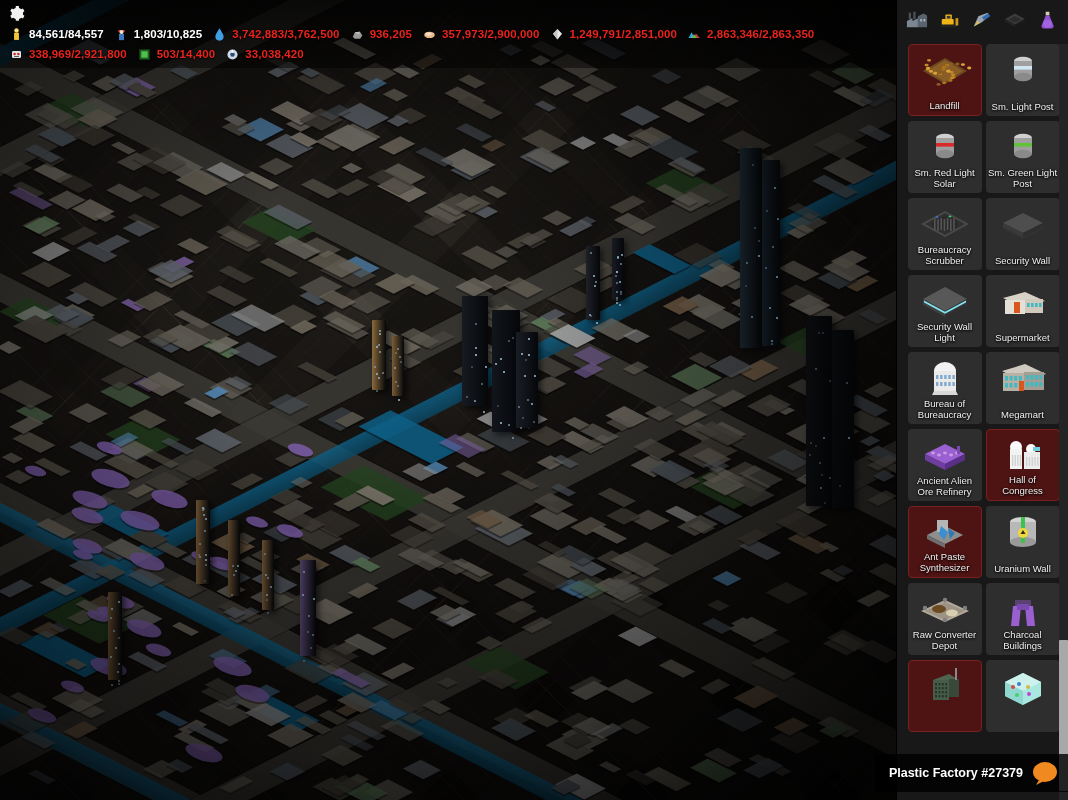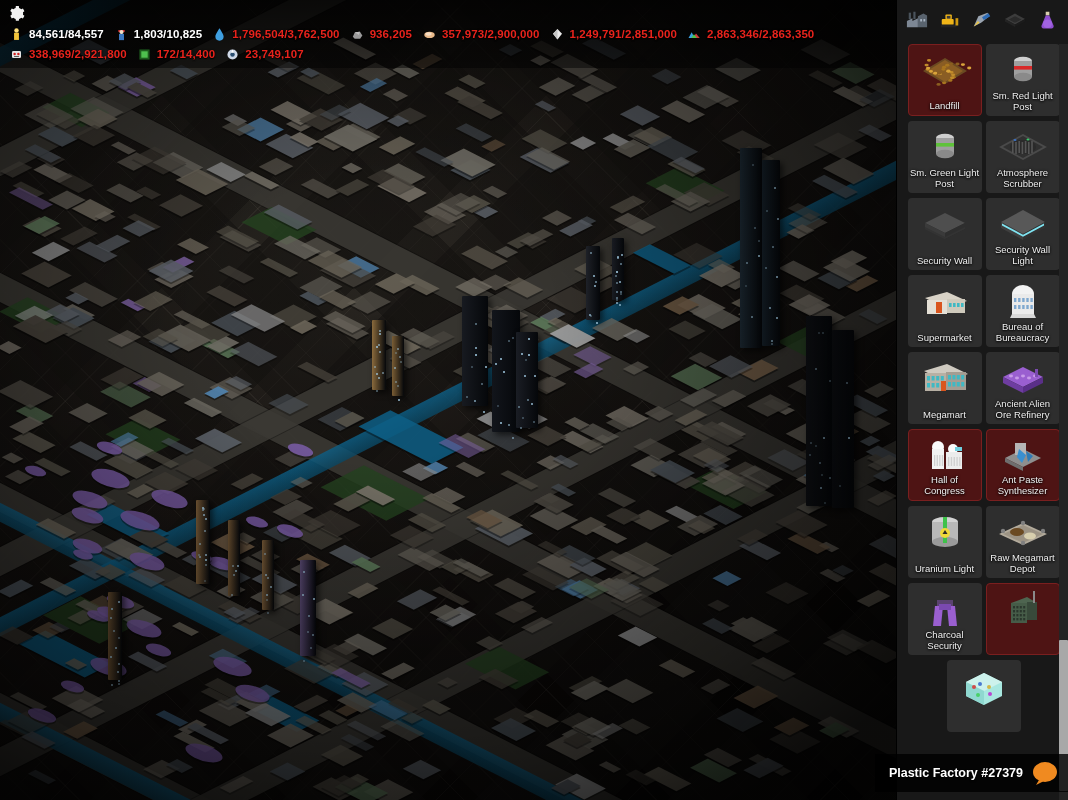--- a/index.html
+++ b/index.html
@@ -1008,21 +1008,21 @@
               <path d="M4.6 3.2 h6.8 v2.2 h-6.8 z" fill="#cc2a2a"></path>
               <circle cx="8" cy="5.4" r="2.2" fill="#f0dfc8"></circle>
               <path d="M5.3 7.4 h5.4 v6.6 h-5.4 z" fill="#3c78c0"></path>
             </svg></span>
           <span class="res-val val-white">1,803/10,825</span>
         </div>
         <div class="res">
           <span class="res-icon"><svg width="15" height="15" viewBox="0 0 16 16">
               <path d="M8 1.2 C5 6 3.6 8.2 3.6 10.2 a4.4 4.4 0 0 0 8.8 0 C12.4 8.2 11 6 8 1.2 z" fill="#3f9fe0"></path>
             </svg></span>
-          <span class="res-val val-red">1,796,504/3,762,500</span>
+          <span class="res-val val-red">3,742,883/3,762,500</span>
         </div>
         <div class="res">
           <span class="res-icon"><svg width="15" height="15" viewBox="0 0 16 16">
               <path d="M3 10.4 L5.2 5.6 L10.6 5 L13.2 9 L10.8 12.4 L5 12.6 z" fill="#9a9a9a"></path>
               <path d="M5.2 5.6 L10.6 5 L9.4 8.4 z" fill="#bdbdbd"></path>
             </svg></span>
           <span class="res-val val-red">936,205</span>
         </div>
         <div class="res">
           <span class="res-icon"><svg width="15" height="15" viewBox="0 0 16 16">
@@ -1053,29 +1053,29 @@
               <circle cx="10" cy="7.4" r="1.3" fill="#cf2020"></circle>
               <rect x="5.4" y="9.6" width="5.2" height="1.1" fill="#5a5a5a"></rect>
             </svg></span>
           <span class="res-val val-red">338,969/2,921,800</span>
         </div>
         <div class="res">
           <span class="res-icon"><svg width="15" height="15" viewBox="0 0 16 16">
               <rect x="2.6" y="2.6" width="10.8" height="10.8" fill="#1d5c1d"></rect>
               <rect x="4.6" y="4.6" width="6.8" height="6.8" fill="#4ec04e"></rect>
             </svg></span>
-          <span class="res-val val-red">172/14,400</span>
+          <span class="res-val val-red">503/14,400</span>
         </div>
         <div class="res">
           <span class="res-icon"><svg width="15" height="15" viewBox="0 0 16 16">
               <circle cx="8" cy="8" r="5.4" fill="#cfd9e8"></circle>
               <circle cx="8" cy="8" r="2.4" fill="#2b4f72"></circle>
               <path d="M8 2.6 L9.6 6 L6.4 6 z" fill="#ffffff"></path>
             </svg></span>
-          <span class="res-val val-red">23,749,107</span>
+          <span class="res-val val-red">33,038,420</span>
         </div>
       </div>
   </div>
 
   <div id="toast">
     <span id="toast-text">Plastic Factory #27379</span>
     <span id="toast-badge">
       <svg width="26" height="24" viewBox="0 0 26 24" aria-hidden="true">
         <ellipse cx="13" cy="11" rx="12" ry="10" fill="#f08a20"></ellipse>
         <path d="M7 19 L4 24 L12 20 Z" fill="#f08a20"></path>
@@ -1166,24 +1166,35 @@
               </svg>
             </div>
             <div class="bcard-label">Landfill</div>
           </div>
           <div class="bcard">
             <div class="bcard-art">
               <svg width="56" height="42" viewBox="0 0 56 42">
                 <ellipse cx="28" cy="12" rx="9" ry="4.2" fill="#cfcfcf"></ellipse>
                 <rect x="19" y="12" width="18" height="16" fill="#9f9f9f"></rect>
                 <ellipse cx="28" cy="28" rx="9" ry="4.2" fill="#8a8a8a"></ellipse>
+                <rect x="19" y="17" width="18" height="3.6" fill="#cfe6f2"></rect>
+              </svg>
+            </div>
+            <div class="bcard-label">Sm. Light Post</div>
+          </div>
+          <div class="bcard">
+            <div class="bcard-art">
+              <svg width="56" height="42" viewBox="0 0 56 42">
+                <ellipse cx="28" cy="12" rx="9" ry="4.2" fill="#cfcfcf"></ellipse>
+                <rect x="19" y="12" width="18" height="16" fill="#9f9f9f"></rect>
+                <ellipse cx="28" cy="28" rx="9" ry="4.2" fill="#8a8a8a"></ellipse>
                 <rect x="19" y="17" width="18" height="3.6" fill="#d82a2a"></rect>
               </svg>
             </div>
-            <div class="bcard-label">Sm. Red Light Post</div>
+            <div class="bcard-label">Sm. Red Light Solar</div>
           </div>
           <div class="bcard">
             <div class="bcard-art">
               <svg width="56" height="42" viewBox="0 0 56 42">
                 <ellipse cx="28" cy="12" rx="9" ry="4.2" fill="#cfcfcf"></ellipse>
                 <rect x="19" y="12" width="18" height="16" fill="#9f9f9f"></rect>
                 <ellipse cx="28" cy="28" rx="9" ry="4.2" fill="#8a8a8a"></ellipse>
                 <rect x="19" y="17" width="18" height="3.6" fill="#5fc23a"></rect>
               </svg>
             </div>
@@ -1199,21 +1210,21 @@
                 <rect x="20.2" y="16" width="1.6" height="12" fill="#555"></rect>
                 <rect x="23.4" y="15" width="1.6" height="12" fill="#555"></rect>
                 <rect x="26.6" y="16" width="1.6" height="12" fill="#555"></rect>
                 <rect x="29.8" y="15" width="1.6" height="12" fill="#555"></rect>
                 <rect x="33" y="16" width="1.6" height="12" fill="#555"></rect>
                 <rect x="36.2" y="15" width="1.6" height="12" fill="#555"></rect>
                 <ellipse cx="20" cy="14" rx="1.5" ry="1.1" fill="#3a72c8"></ellipse>
                 <ellipse cx="33" cy="13.5" rx="1.5" ry="1.1" fill="#3ac86a"></ellipse>
               </svg>
             </div>
-            <div class="bcard-label">Atmosphere Scrubber</div>
+            <div class="bcard-label">Bureaucracy Scrubber</div>
           </div>
           <div class="bcard">
             <div class="bcard-art">
               <svg width="56" height="42" viewBox="0 0 56 42">
                 <path d="M28 10 L48 20 L28 30 L8 20 z" fill="#4e4e4e"></path>
                 <path d="M8 20 L28 30 L28 36 L8 26 z" fill="#3a3a3a"></path>
                 <path d="M48 20 L28 30 L28 36 L48 26 z" fill="#2e2e2e"></path>
                 <path d="M8 24 L28 34 L48 24 L48 26 L28 36 L8 26 z" fill="#333"></path>
               </svg>
             </div>
@@ -1345,47 +1356,47 @@
             <div class="bcard-art">
               <svg width="56" height="42" viewBox="0 0 56 42">
                 <ellipse cx="28" cy="11" rx="13" ry="5" fill="#d2d2d2"></ellipse>
                 <rect x="15" y="11" width="26" height="20" fill="#b8b8b8"></rect>
                 <ellipse cx="28" cy="31" rx="13" ry="5" fill="#9a9a9a"></ellipse>
                 <rect x="26" y="6" width="4" height="26" fill="#3ec24a"></rect>
                 <ellipse cx="28" cy="22" rx="5" ry="5" fill="#f0d83a"></ellipse>
                 <path d="M28 19 L30.5 23 L25.5 23 z" fill="#2a2a2a"></path>
               </svg>
             </div>
-            <div class="bcard-label">Uranium Light</div>
+            <div class="bcard-label">Uranium Wall</div>
           </div>
           <div class="bcard">
             <div class="bcard-art">
               <svg width="56" height="42" viewBox="0 0 56 42">
                 <path d="M28 12 L52 23 L28 34 L4 23 z" fill="#b3ab9c"></path>
                 <path d="M28 14 L48 23 L28 32 L8 23 z" fill="#9c9384"></path>
                 <ellipse cx="22" cy="21" rx="7" ry="4" fill="#6b4a22"></ellipse>
                 <ellipse cx="35" cy="25" rx="6" ry="3.5" fill="#d8cfae"></ellipse>
                 <ellipse cx="8" cy="20" rx="2.2" ry="2.2" fill="#7f7f7f"></ellipse>
                 <ellipse cx="28" cy="12" rx="2.2" ry="2.2" fill="#7f7f7f"></ellipse>
                 <ellipse cx="48" cy="20" rx="2.2" ry="2.2" fill="#7f7f7f"></ellipse>
                 <ellipse cx="28" cy="32" rx="2.2" ry="2.2" fill="#7f7f7f"></ellipse>
               </svg>
             </div>
-            <div class="bcard-label">Raw Megamart Depot</div>
+            <div class="bcard-label">Raw Converter Depot</div>
           </div>
           <div class="bcard">
             <div class="bcard-art">
               <svg width="56" height="42" viewBox="0 0 56 42">
                 <path d="M20 12 L36 12 L36 18 L20 18 z" fill="#5a4270"></path>
                 <path d="M18 18 L26 18 L24 38 L16 38 z" fill="#9a5fd0"></path>
                 <path d="M30 18 L38 18 L40 38 L32 38 z" fill="#9a5fd0"></path>
                 <path d="M22 16 L34 16 L34 22 L22 22 z" fill="#7a49b0"></path>
               </svg>
             </div>
-            <div class="bcard-label">Charcoal Security</div>
+            <div class="bcard-label">Charcoal Buildings</div>
           </div>
           <div class="bcard alert">
             <div class="bcard-art">
               <svg width="56" height="42" viewBox="0 0 56 42">
                 <path d="M16 14 L32 8 L42 14 L26 21 z" fill="#4e6550"></path>
                 <rect x="16" y="14" width="16" height="20" fill="#465c48"></rect>
                 <rect x="32" y="13" width="10" height="18" fill="#38493a"></rect>
                 <rect x="18" y="17" width="2" height="2.4" fill="#2a362c"></rect>
                 <rect x="18" y="21" width="2" height="2.4" fill="#2a362c"></rect>
                 <rect x="18" y="25" width="2" height="2.4" fill="#2a362c"></rect>

